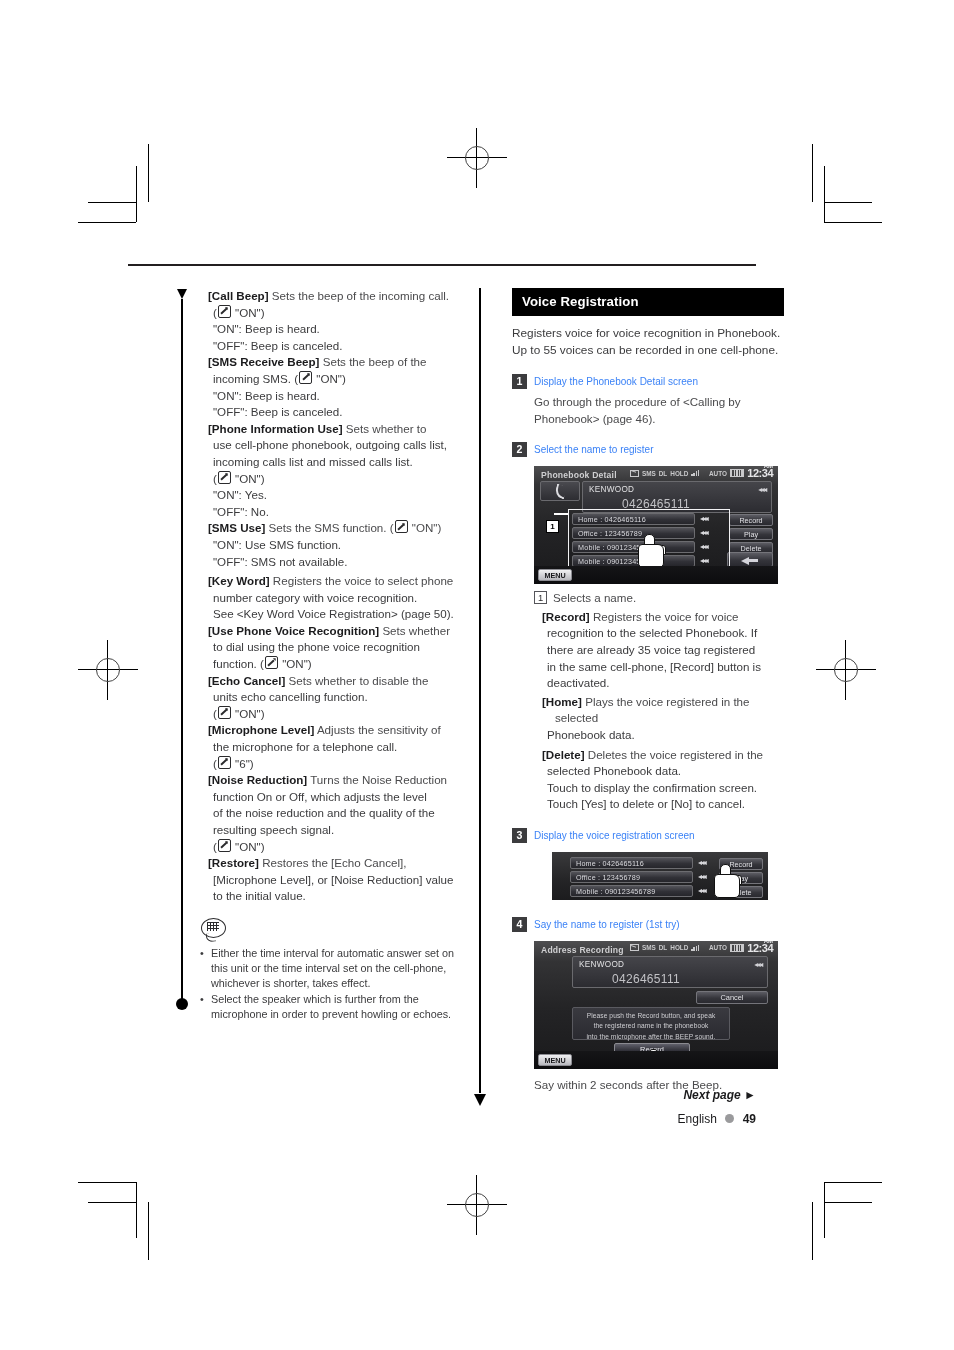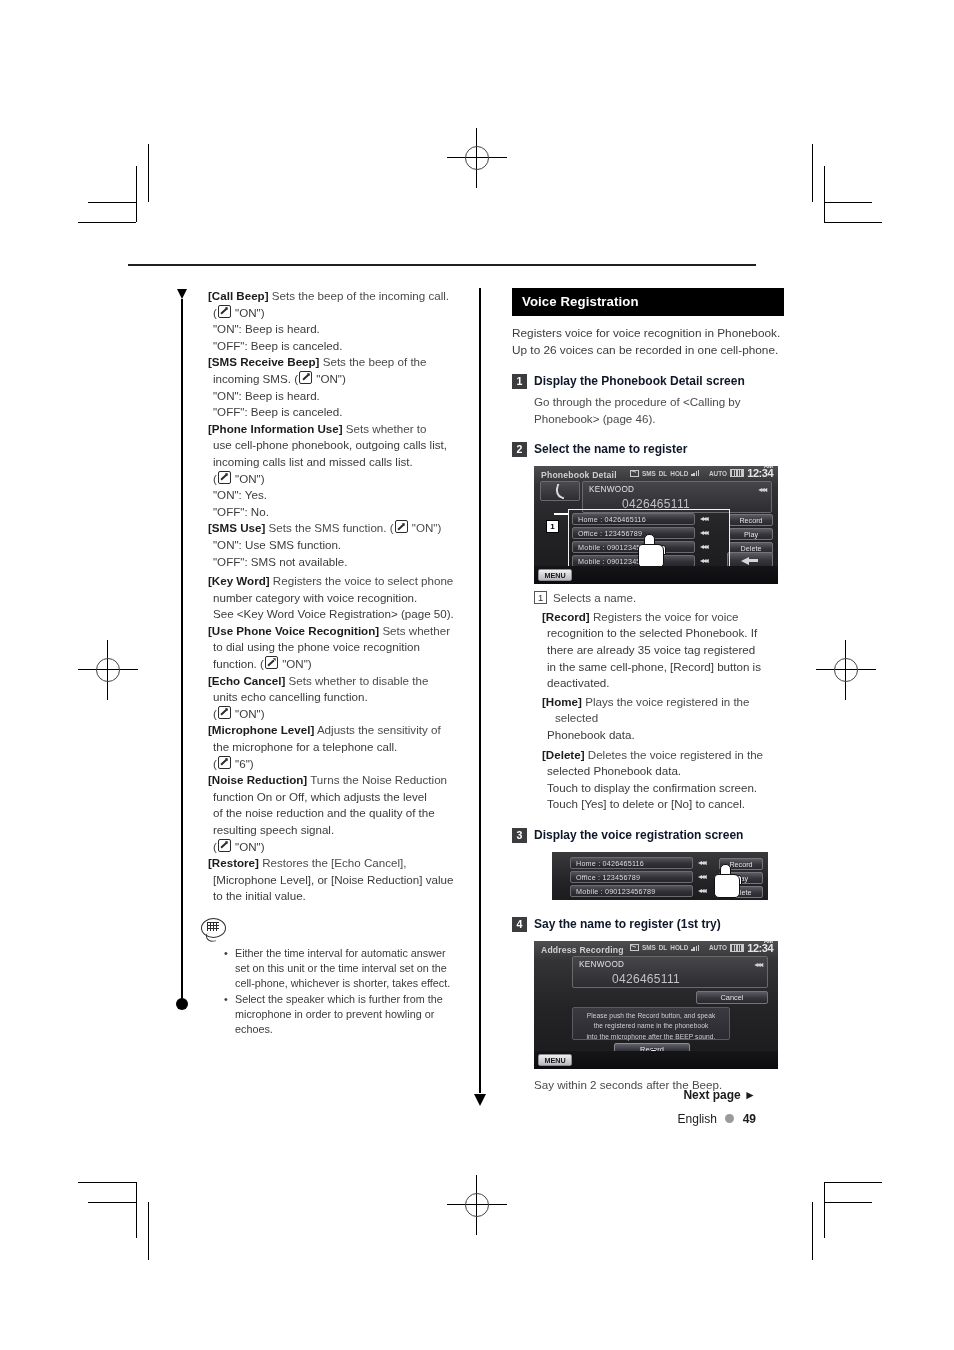--- a/index.html
+++ b/index.html
@@ -135,21 +135,21 @@
   }
   .note-icon .tail {
     position: absolute; left: 6px; top: 15px;
     width: 9px; height: 8px;
     border-left: 1.6px solid #2b2b2d;
     border-bottom: 1.6px solid #2b2b2d;
     border-radius: 0 0 0 70%;
     transform: rotate(-6deg);
   }
 
-  .note-list { font-size: 10.8px; line-height: 15.2px; color: #3b3b3d; margin-left: 24px; }
+  .note-list { font-size: 10.8px; line-height: 15.2px; color: #3b3b3d; }
   .note-list .bullet-row { padding-left: 11px; text-indent: -11px; margin-bottom: 0px; }
   .note-list .bullet-row .bd { display: inline-block; width: 11px; text-indent: 0; }
 
   
   .section-head {
     background: #000;
     color: #fff;
     font-weight: bold;
     font-size: 13.2px;
     padding: 6px 10px 7px 10px;
@@ -173,24 +173,24 @@
     color: #fff;
     font-weight: bold;
     font-size: 10.6px;
     width: 15px; height: 15px;
     line-height: 15px;
     text-align: center;
     flex: 0 0 auto;
     margin-top: 1px;
   }
   .step-title {
-    font-weight: bold;
-    font-size: 12px;
+    font-weight: normal;
+    font-size: 10px;
     line-height: 17px;
-    color: #0f172a;
+    color: #3b82f6;
   }
   .step-body {
     font-size: 11.6px;
     line-height: 16.6px;
     color: #4a4a4c;
     padding-left: 22px;
     margin-top: 4px;
   }
   .after-note {
     font-size: 11.6px;
@@ -415,21 +415,21 @@
     background: linear-gradient(180deg,#60606a 0%, #34343c 55%, #27272f 100%);
     font-size: 7.4px; color: #eaeaee;
     line-height: 12px; text-align: center;
     box-sizing: border-box;
   }
 
   
   .footer-next {
     position: absolute; left: 484px; top: 1088px; width: 272px;
     text-align: right;
-    font-size: 12px; font-weight: bold; 
+    font-size: 12px; font-weight: bold; font-style: italic;
     color: #1b1b1d;
   }
   .footer-page {
     position: absolute; left: 484px; top: 1112px; width: 272px;
     text-align: right;
     font-size: 12px; color: #1b1b1d;
   }
   .footer-page .pdot {
     display: inline-block; width: 9px; height: 9px;
     border-radius: 50%; background: #9a9a9c;
@@ -590,21 +590,21 @@
   <div class="note-list">
     <div class="bullet-row"><span class="bd">•</span><span>Either the time interval for automatic answer set on this unit or the time interval set on the cell-phone, whichever is shorter, takes effect.</span></div>
     <div class="bullet-row"><span class="bd">•</span><span>Select the speaker which is further from the microphone in order to prevent howling or echoes.</span></div>
   </div>
 </div>
 
 <div class="col-right">
 
   <div class="section-head">Voice Registration</div>
 
-  <div class="intro">Registers voice for voice recognition in Phonebook. Up to 26 voices can be recorded in one cell-phone.</div>
+  <div class="intro">Registers voice for voice recognition in Phonebook. Up to 55 voices can be recorded in one cell-phone.</div>
 
   <div class="step-head">
     <div class="step-num">1</div>
     <div class="step-title">Display the Phonebook Detail screen</div>
   </div>
   <div class="step-body">Go through the procedure of &lt;Calling by Phonebook&gt; (page 46).</div>
 
   <div class="step-head">
     <div class="step-num">2</div>
     <div class="step-title">Select the name to register</div>

